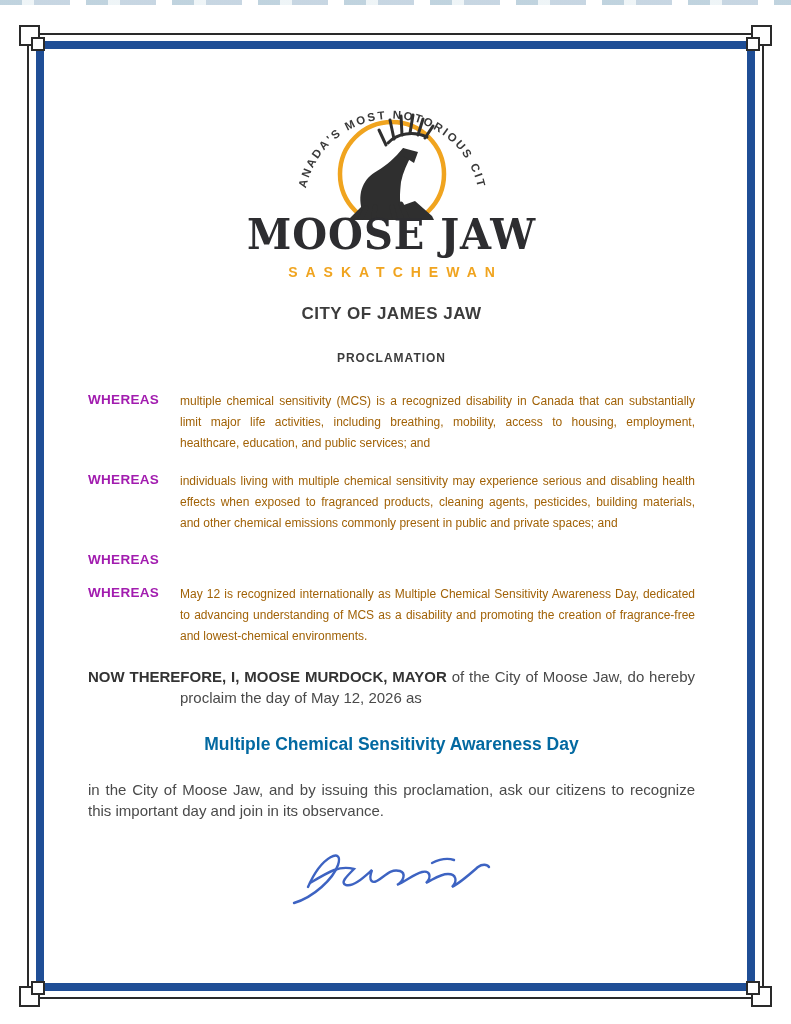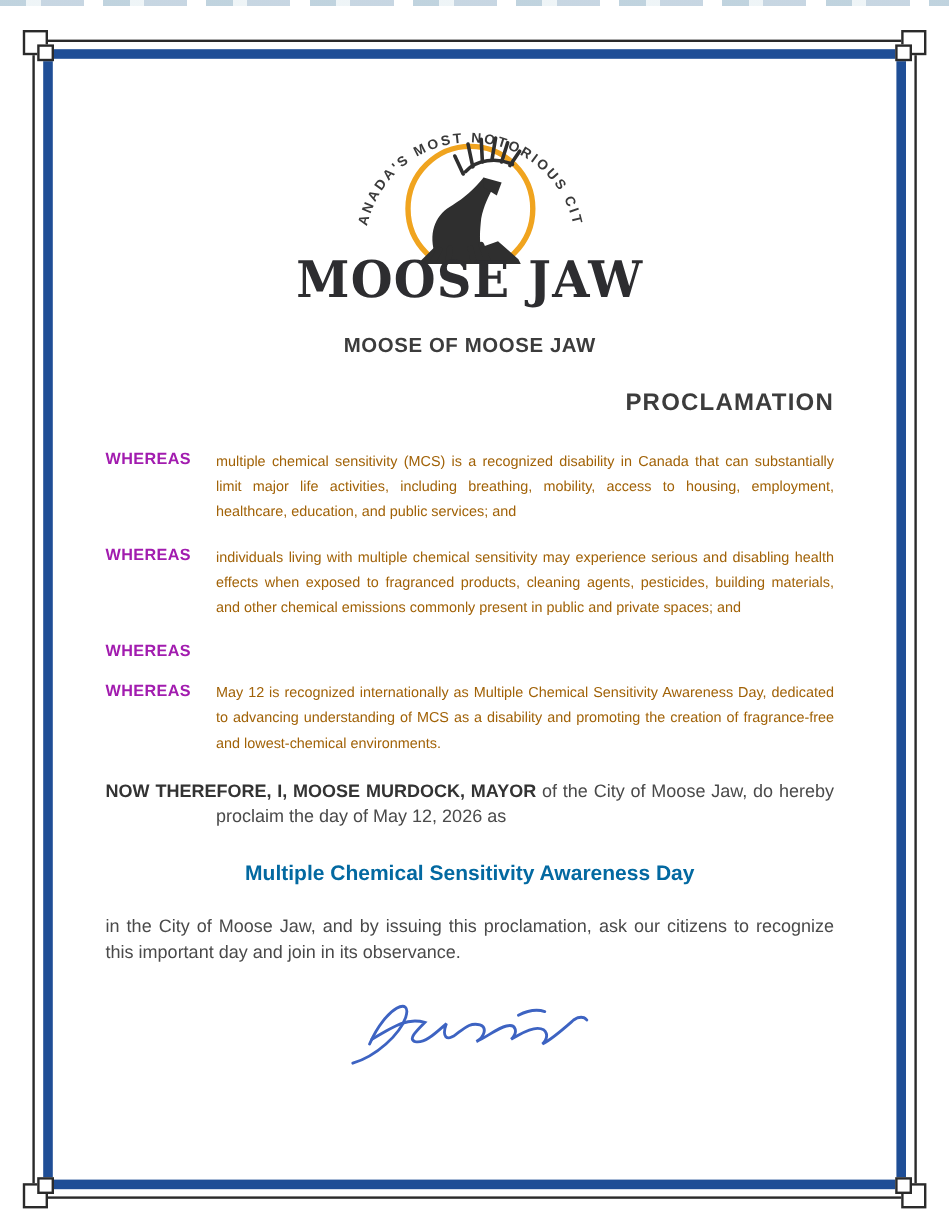--- a/index.html
+++ b/index.html
@@ -43,21 +43,21 @@
   .region{
     font-weight:700;font-size:14px;letter-spacing:8px;color:#f0a41f;
     margin-top:10px;text-indent:8px;
   }
 
   .doc-title{
     text-align:center;font-weight:700;font-size:17px;color:#3c3c3c;
     letter-spacing:.5px;margin-top:24px;
   }
   .doc-sub{
-    text-align:right;font-weight:700;font-size:20px;color:#3c3c3c;
+    text-align:center;font-weight:700;font-size:12px;color:#3c3c3c;
     letter-spacing:1px;margin-top:27px;
   }
 
   .clauses{margin-top:26px;}
   .clause{display:grid;grid-template-columns:92px 1fr;margin-bottom:17px;}
   .clause-label{font-weight:700;font-size:13.5px;color:#a21caf;letter-spacing:.3px;padding-top:1px;}
   .clause-text{font-size:12px;line-height:21px;text-align:justify;color:#a16207;}
 
   .therefore{
     margin-top:19px;font-size:15px;line-height:21px;text-align:justify;
@@ -118,23 +118,24 @@
           <line x1="124" y1="75" x2="117" y2="60"></line>
           <line x1="132" y1="69" x2="128" y2="50"></line>
           <line x1="140" y1="65" x2="139" y2="46"></line>
           <line x1="148" y1="63" x2="151" y2="45"></line>
           <line x1="156" y1="65" x2="161" y2="49"></line>
           <line x1="163" y1="68" x2="171" y2="56"></line>
         </g>
       </g>
     </svg>
     <div class="wordmark">MOOSE JAW</div>
+    <div class="region">SASKATCHEWAN</div>
   </div>
 
-  <div class="doc-title">MOOSE OF MOOSE JAW</div>
+  <div class="doc-title">CITY OF JAMES JAW</div>
   <div class="doc-sub">PROCLAMATION</div>
 
   <div class="clauses">
     <div class="clause">
       <div class="clause-label">WHEREAS</div>
       <div class="clause-text">multiple chemical sensitivity (MCS) is a recognized disability in Canada that can substantially limit major life activities, including breathing, mobility, access to housing, employment, healthcare, education, and public services; and</div>
     </div>
     <div class="clause">
       <div class="clause-label">WHEREAS</div>
       <div class="clause-text">individuals living with multiple chemical sensitivity may experience serious and disabling health effects when exposed to fragranced products, cleaning agents, pesticides, building materials, and other chemical emissions commonly present in public and private spaces; and</div>

